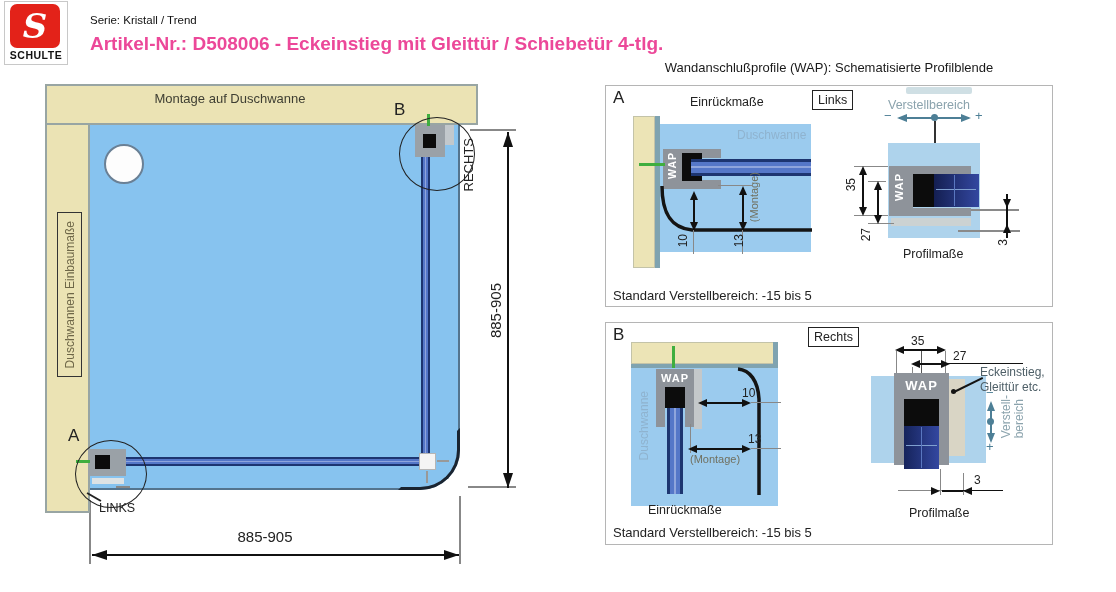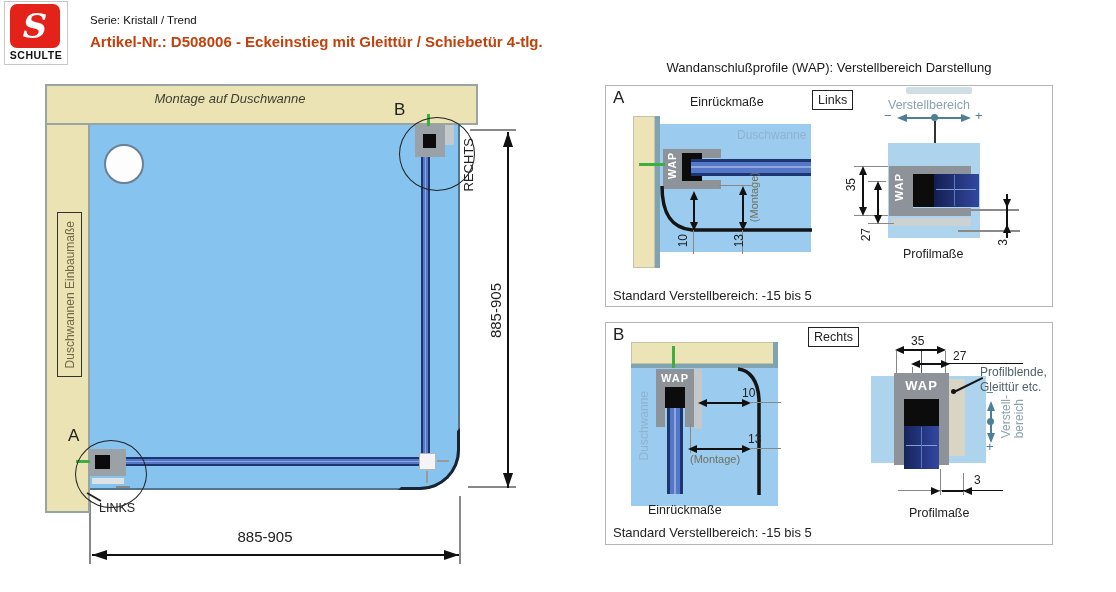--- a/index.html
+++ b/index.html
@@ -29,28 +29,28 @@
 </head>
 <body>
 
 <div class="a" style="left:4px;top:1px;width:62px;height:62px;border:1px solid #c8c8c8;background:#fff;">
   <div class="a" style="left:5px;top:2px;width:50px;height:44px;background:#e32219;border-radius:7px;display:flex;align-items:center;justify-content:center;">
     <span style="font-family:'DejaVu Serif',serif;font-style:italic;font-weight:bold;font-size:34px;color:#fff;line-height:1;">S</span>
   </div>
   <div class="a txt" style="left:0;top:47px;width:62px;text-align:center;font-size:10.5px;font-weight:bold;letter-spacing:0.5px;color:#111;">SCHULTE</div>
 </div>
 <div class="a txt" style="left:90px;top:14px;font-size:11.5px;color:#111;">Serie: Kristall / Trend</div>
-<div class="a txt" style="left:90px;top:33px;font-size:15px;font-weight:bold;color:#c2410c;">Artikel-Nr.: D508006 - Eckeinstieg mit Gleittür / Schiebetür 4-tlg.</div>
+<div class="a txt" style="left:90px;top:33px;font-size:19px;font-weight:bold;color:#ec4899;">Artikel-Nr.: D508006 - Eckeinstieg mit Gleittür / Schiebetür 4-tlg.</div>
 
 <div class="a bx" style="left:88px;top:122px;width:372px;height:368px;background:#87c3ef;border:2px solid #54748e;border-radius:0 0 40px 0;z-index:1;"></div>
 <div class="a bx" style="left:398px;top:428px;width:62px;height:62px;border:3px solid transparent;border-bottom-color:#1a2430;border-right-color:#1a2430;border-radius:0 0 40px 0;z-index:3;"></div>
 
 <div class="a bx" style="left:45px;top:84px;width:45px;height:429px;background:#ebe3b4;border:2px solid #98a5a3;z-index:2;"></div>
 <div class="a bx" style="left:45px;top:84px;width:433px;height:41px;background:#ebe3b4;border:2px solid #98a5a3;z-index:2;"></div>
-<div class="a txt" style="left:45px;top:91px;width:370px;text-align:center;font-size:13px;color:#3e3e32;z-index:3;font-style:italic;">Montage auf Duschwanne</div>
+<div class="a txt" style="left:45px;top:91px;width:370px;text-align:center;font-size:13px;color:#3e3e32;z-index:3;">Montage auf Duschwanne</div>
 <div class="a bx" style="left:57px;top:212px;width:25px;height:165px;border:1px solid #333;z-index:3;display:flex;align-items:center;justify-content:center;">
   <span class="vtxt" style="font-size:12px;color:#6e6748;">Duschwannen Einbaumaße</span>
 </div>
 
 <div class="a" style="left:104px;top:144px;width:36px;height:36px;background:#fdfdfd;border:2px solid #6a8095;border-radius:50%;z-index:3;"></div>
 
 <div class="a" style="left:421px;top:148px;width:9px;height:314px;z-index:3;background:linear-gradient(to right,#1d3570 0 2px,#5577c8 2px 4px,#8fa5dc 4px 5px,#5577c8 5px 7px,#1d3570 7px 9px);"></div>
 <div class="a" style="left:100px;top:457px;width:326px;height:9px;z-index:3;background:linear-gradient(to bottom,#1d3570 0 2px,#5577c8 2px 4px,#8fa5dc 4px 5px,#5577c8 5px 7px,#1d3570 7px 9px);"></div>
 <div class="a" style="left:419px;top:453px;width:15px;height:15px;background:#f4f4f4;border:1px solid #b5b5b5;z-index:4;"></div>
 <div class="a" style="left:437px;top:460px;width:12px;height:2px;background:#999;z-index:4;"></div>
@@ -81,21 +81,21 @@
 <div class="ah ah-r-b" style="left:444px;top:550px;"></div>
 <div class="a txt" style="left:190px;top:528px;width:150px;text-align:center;font-size:15px;">885-905</div>
 
 <div class="a" style="left:470px;top:129px;width:46px;height:2px;background:#888;"></div>
 <div class="a" style="left:468px;top:486px;width:48px;height:2px;background:#888;"></div>
 <div class="a" style="left:507px;top:132px;width:2px;height:356px;background:#111;"></div>
 <div class="ah ah-u-b" style="left:503px;top:132px;"></div>
 <div class="ah ah-d-b" style="left:503px;top:473px;"></div>
 <div class="a vtxt" style="left:487px;top:283px;font-size:15px;">885-905</div>
 
-<div class="a txt" style="left:605px;top:60px;width:448px;text-align:center;font-size:13px;color:#1a1a1a;">Wandanschlußprofile (WAP): Verstellbereich Darstellung</div>
+<div class="a txt" style="left:605px;top:60px;width:448px;text-align:center;font-size:13px;color:#1a1a1a;">Wandanschlußprofile (WAP): Schematisierte Profilblende</div>
 
 <div class="panel" style="left:605px;top:85px;width:448px;height:222px;">
   <div class="a txt" style="left:7px;top:2px;font-size:17px;">A</div>
   <div class="a txt" style="left:84px;top:9px;font-size:12.5px;">Einrückmaße</div>
   <div class="a tagbox txt" style="left:206px;top:4px;">Links</div>
   <div class="a" style="left:300px;top:1px;width:66px;height:7px;background:#cfdfe4;border-radius:2px;"></div>
   <div class="a txt" style="left:282px;top:12px;font-size:12.5px;color:#8ba3ad;">Verstellbereich</div>
 
   <div class="a txt" style="left:278px;top:22px;font-size:13px;color:#4d7f96;">−</div>
   <div class="ah ah-l-t" style="left:291px;top:28px;"></div>
@@ -223,21 +223,21 @@
   <div class="a" style="left:288px;top:50px;width:55px;height:26px;background:#8e939a;"></div>
   <div class="a" style="left:288px;top:76px;width:10px;height:66px;background:#8e939a;"></div>
   <div class="a" style="left:333px;top:76px;width:10px;height:66px;background:#8e939a;"></div>
   <div class="a txt" style="left:288px;top:55px;width:55px;text-align:center;font-size:13px;font-weight:bold;color:#fff;letter-spacing:1px;">WAP</div>
   <div class="a" style="left:298px;top:76px;width:35px;height:27px;background:#0c0c0c;"></div>
   <div class="a" style="left:298px;top:103px;width:35px;height:43px;background:linear-gradient(to right,#16245c,#3347a0);"></div>
   <div class="a" style="left:300px;top:122px;width:31px;height:1px;background:#7fa0d0;"></div>
   <div class="a" style="left:315px;top:104px;width:1px;height:41px;background:#5a77c0;"></div>
 
   <div class="a" style="left:374px;top:42px;font-size:12px;line-height:15px;color:#4f6068;">
-    <span style="display:block;">Profilblende,</span>
+    <span style="display:block;">Eckeinstieg,</span>
     <span style="display:block;">Gleittür etc.</span>
   </div>
   <div class="a" style="left:348px;top:68px;width:32px;height:2px;background:#141414;transform:rotate(-26deg);transform-origin:left center;"></div>
   <div class="a" style="left:345px;top:66px;width:5px;height:5px;background:#141414;border-radius:50%;"></div>
 
   <div class="a txt" style="left:380px;top:62px;font-size:13px;color:#4d7f96;">−</div>
   <div class="ah ah-u-t" style="left:381px;top:78px;"></div>
   <div class="a" style="left:384px;top:86px;width:2px;height:26px;background:#4d7f96;"></div>
   <div class="a" style="left:381px;top:95px;width:7px;height:7px;background:#4d7f96;border-radius:50%;"></div>
   <div class="ah ah-d-t" style="left:381px;top:110px;"></div>

